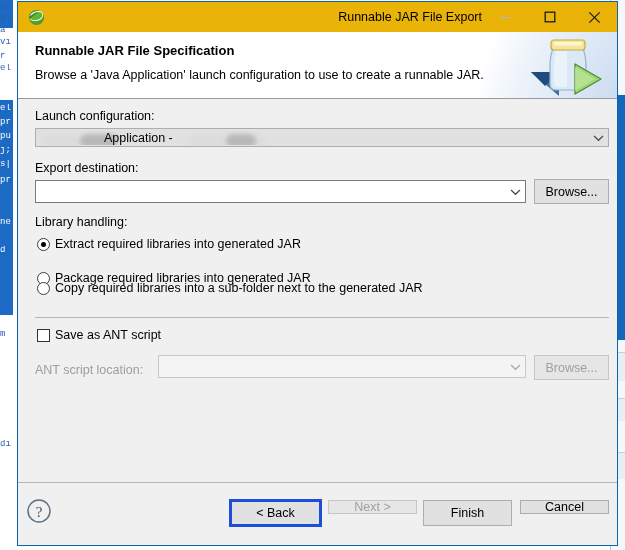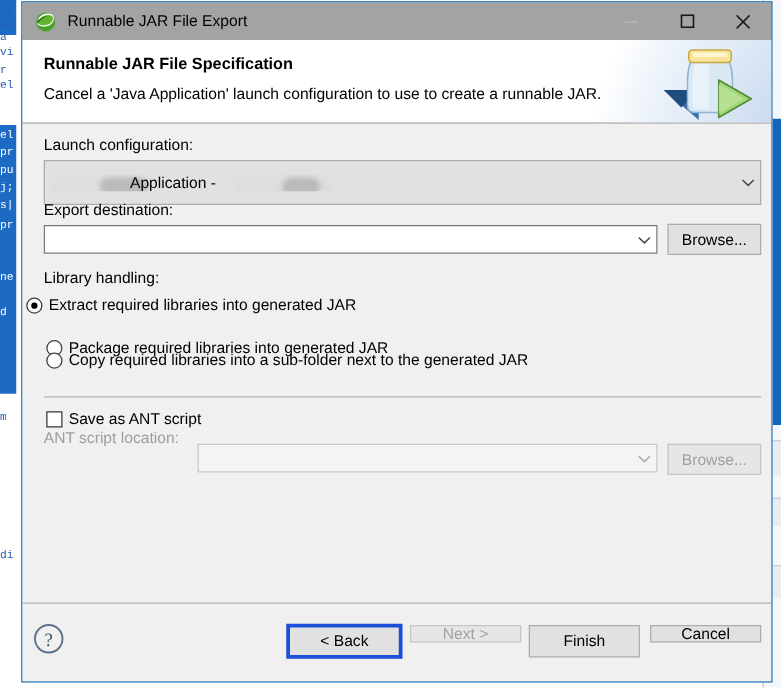--- a/index.html
+++ b/index.html
@@ -73,25 +73,26 @@
     background: #f0f0f0;
     border: 1px solid #0a64ad;
     box-sizing: border-box;
     display: flex;
     flex-direction: column;
   }
 
   
   .titlebar {
     height: 30px;
-    background: #a3a3a3;
-    display: flex;
-    align-items: center;
-    flex: none;
-    position: relative;
+    background: #eab308;
+    display: flex;
+    align-items: center;
+    flex: none;
+    position: relative;
+    text-align: right;
   }
   .app-icon {
     margin-left: 10px;
     width: 17px; height: 17px;
     flex: none;
     position: relative;
   }
   .title-text {
     margin-left: 9px;
     font-size: 12.5px;
@@ -153,21 +154,21 @@
     position: absolute;
     font-size: 12.5px;
     color: #000;
     white-space: nowrap;
   }
   .field-label.disabled { color: #9d9d9d; }
 
   
   .combo-ro {
     position: absolute;
-    height: 36px;
+    height: 19px;
     background: #e1e1e1;
     border: 1px solid #adadad;
     box-sizing: border-box;
     display: flex;
     align-items: center;
   }
   
   .combo-ed {
     position: absolute;
     height: 23px;
@@ -355,21 +356,21 @@
           <line x1="1.3" y1="1.3" x2="11.7" y2="11.7" stroke="#1a1a1a" stroke-width="1.2"></line>
           <line x1="11.7" y1="1.3" x2="1.3" y2="11.7" stroke="#1a1a1a" stroke-width="1.2"></line>
         </svg>
       </div>
     </div>
   </div>
 
   <div class="header">
     <div class="header-grad"></div>
     <div class="header-title">Runnable JAR File Specification</div>
-    <div class="header-desc">Cancel a 'Java Application' launch configuration to use to create a runnable JAR.</div>
+    <div class="header-desc">Browse a 'Java Application' launch configuration to use to create a runnable JAR.</div>
     <div class="header-img">
       <svg width="88" height="64" viewBox="0 0 88 64">
 
         <path d="M8 38 L36 38 L36 62 Z" fill="#3f6fa8"></path>
         <path d="M8 38 L36 38 L22 52 Z" fill="#1c4c80"></path>
 
         <path d="M30 14 Q27 22 27 30 L27 50 Q27 56 33 56 L57 56 Q63 56 63 50 L63 30 Q63 22 60 14 Z" fill="#dbe9f4" stroke="#8fb4cf" stroke-width="1.2"></path>
         <path d="M33 17 Q31 24 31 31 L31 49 Q31 53 35 53 L44 53 L44 17 Z" fill="#eef6fb" opacity=".75"></path>
 
         <rect x="28" y="6" width="34" height="10" rx="3" fill="#f5e49a" stroke="#c8a93f" stroke-width="1.2"></rect>
@@ -413,21 +414,21 @@
       <div class="combo-arrow">
         <svg width="11" height="8" viewBox="0 0 11 8">
             <polyline points="1,2 5.5,6.3 10,2" fill="none" stroke="#4a4a4a" stroke-width="1.2"></polyline>
           </svg>
       </div>
     </div>
     <button class="btn" style="left:516px; top:80px; width:75px; height:25px;">Browse...</button>
 
     <div class="field-label" style="left:17px; top:116px;">Library handling:</div>
 
-    <div class="radio-row" style="left:3px; top:138px;">
+    <div class="radio-row" style="left:19px; top:138px;">
       <span class="radio sel"></span>
       <span>Extract required libraries into generated JAR</span>
     </div>
 
     <div class="radio-row" style="left:19px; top:172px;">
       <span class="radio"></span>
       <span>Package required libraries into generated JAR</span>
     </div>
 
     <div class="radio-row" style="left:19px; top:182px;text-align:center;">
@@ -435,21 +436,21 @@
       <span>Copy required libraries into a sub-folder next to the generated JAR</span>
     </div>
 
     <div class="separator" style="left:17px; top:218px; width:574px;"></div>
 
     <div class="check-row" style="left:19px; top:229px;">
       <span class="checkbox"></span>
       <span>Save as ANT script</span>
     </div>
 
-    <div class="field-label disabled" style="left:17px; top:244px;">ANT script location:</div>
+    <div class="field-label disabled" style="left:17px; top:264px;">ANT script location:</div>
     <div class="combo-ed disabled" style="left:140px; top:256px; width:368px;">
       <div class="combo-text">
         
         
         
       </div>
       <div class="combo-arrow">
         <svg width="11" height="8" viewBox="0 0 11 8">
             <polyline points="1,2 5.5,6.3 10,2" fill="none" stroke="#a8a8a8" stroke-width="1.2"></polyline>
           </svg>

